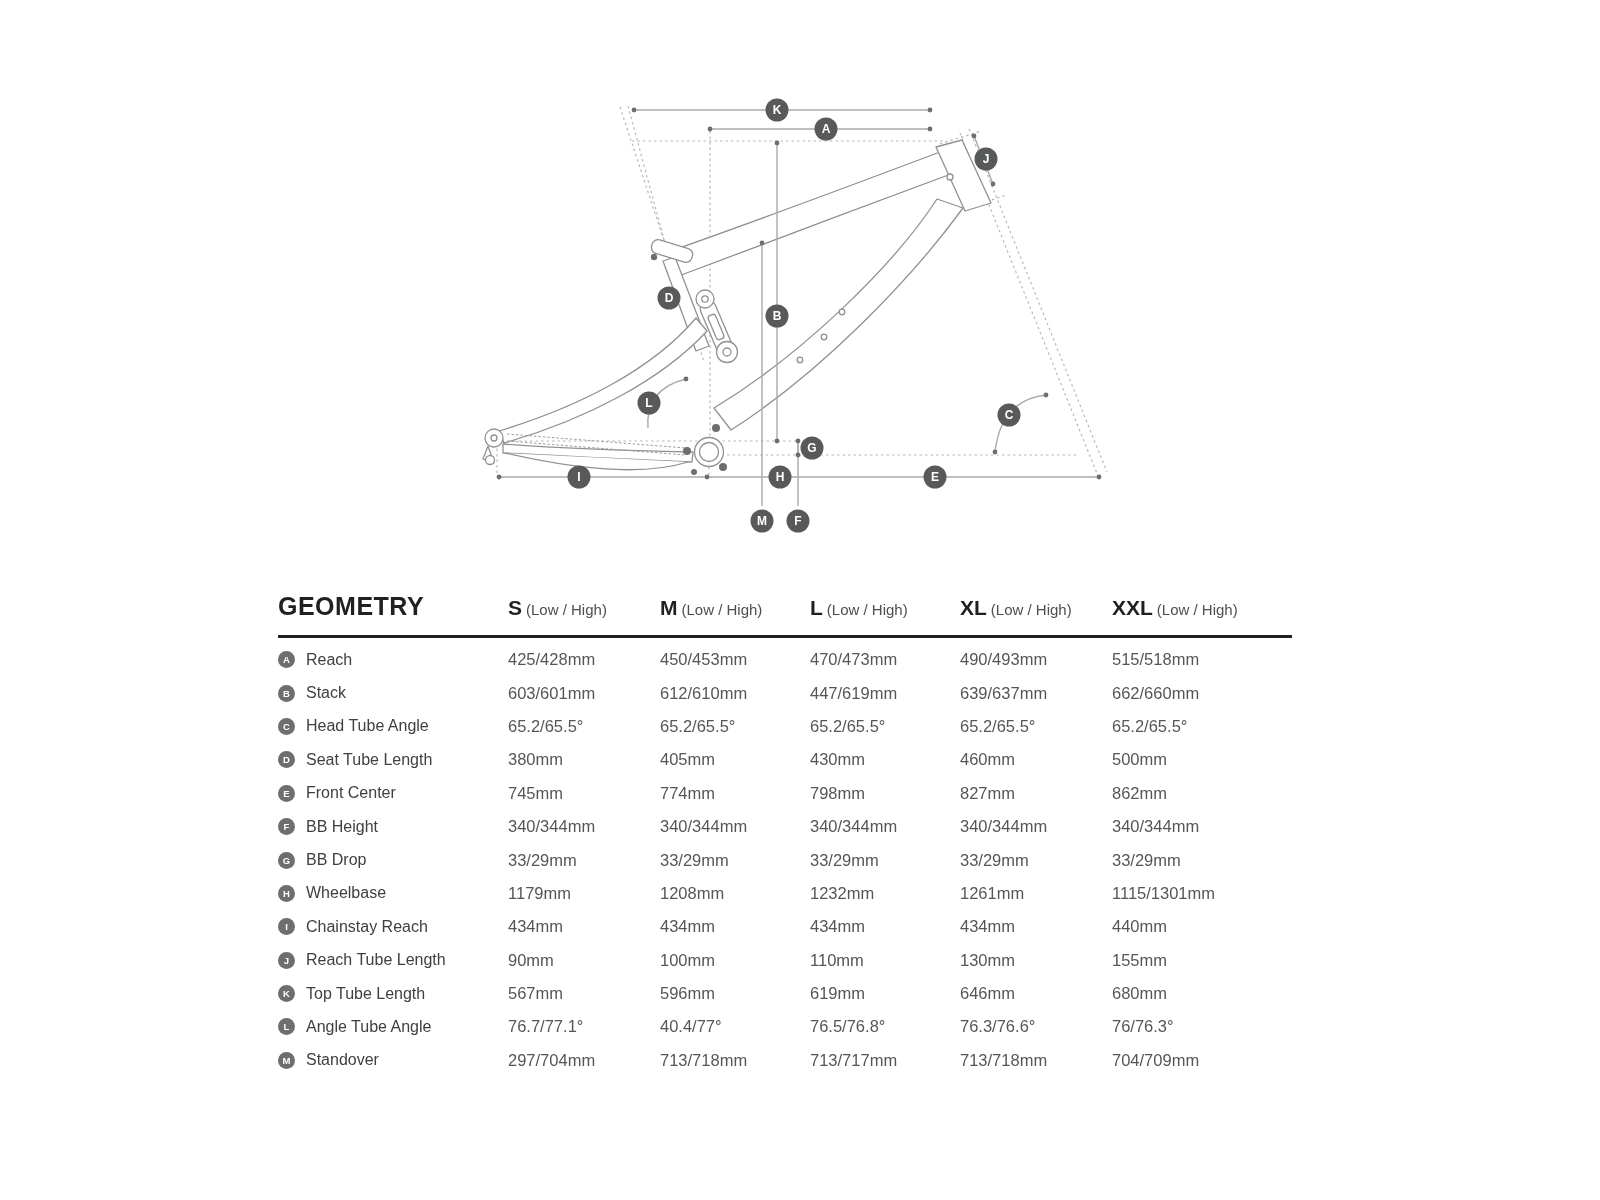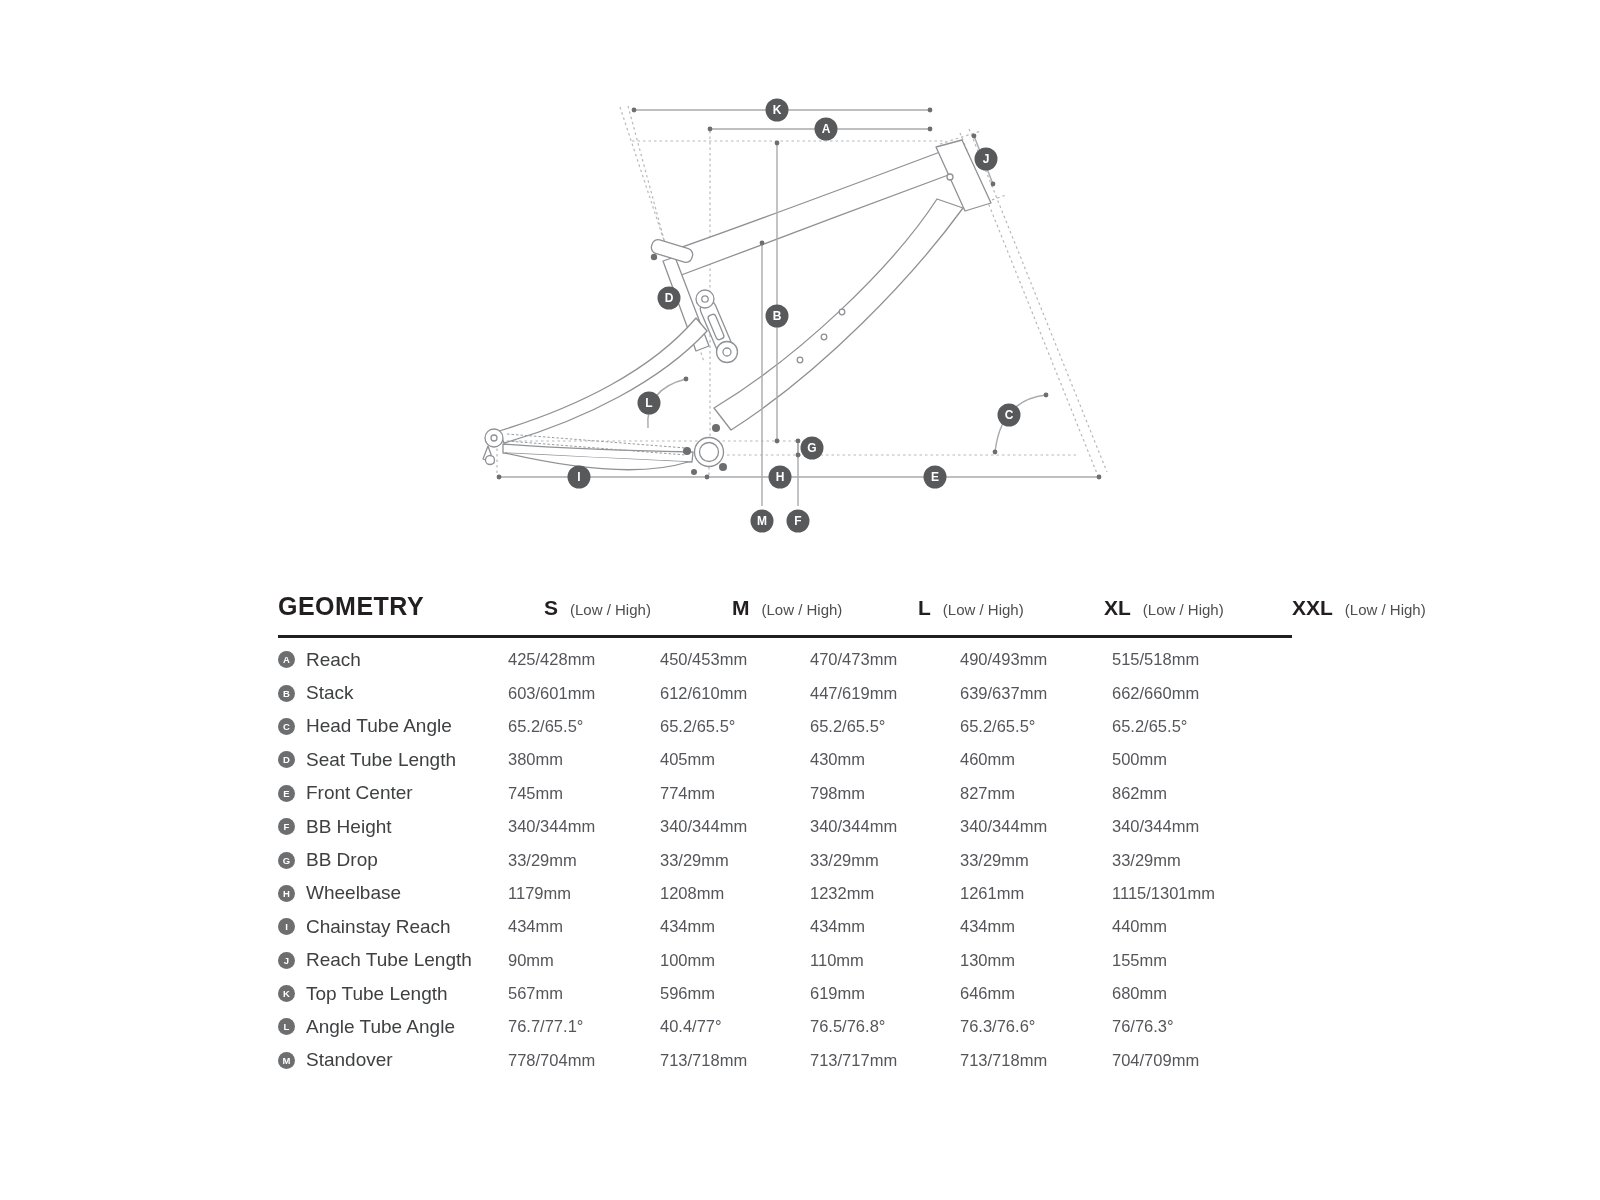--- a/index.html
+++ b/index.html
@@ -9,32 +9,32 @@
   
   .diagram{position:absolute;left:0;top:0;width:1600px;height:570px;}
   .diagram svg{position:absolute;left:440px;top:80px;}
   .badge{position:absolute;width:23px;height:23px;border-radius:50%;background:#58595b;
          color:#fff;font-size:12px;font-weight:bold;line-height:23px;text-align:center;
          transform:translate(-50%,-50%);}
 
   
   .geo-table{position:absolute;left:278px;top:592px;width:1014px;}
   .geo-header{display:grid;grid-template-columns:230px 152px 150px 150px 152px 180px;
-              align-items:baseline;padding-bottom:14px;gap:36px;}
+              align-items:baseline;padding-bottom:14px;}
   .geo-title{font-size:25px;font-weight:800;color:#231f20;letter-spacing:.5px;}
   .size-letter{font-size:21px;font-weight:700;color:#231f20;}
-  .size-suffix{font-size:15px;font-weight:400;color:#4d4e50;margin-left:12px;}
+  .size-suffix{font-size:15px;font-weight:400;color:#4d4e50;margin-left:4px;}
   .rule{height:3px;background:#231f20;width:1014px;}
   .rows{padding-top:5px;}
   .trow{display:grid;grid-template-columns:230px 152px 150px 150px 152px 180px;
         height:33.4px;align-items:center;}
   .labelcell{display:flex;align-items:center;gap:11px;}
   .tbadge{flex:0 0 auto;width:17px;height:17px;border-radius:50%;background:#6d6e70;
           color:#fff;font-size:9.5px;font-weight:bold;line-height:17px;text-align:center;}
-  .tlabel{font-size:19px;color:#3f4042;}
+  .tlabel{font-size:16px;color:#3f4042;}
   .tval{font-size:16.5px;color:#55565a;}
 </style>
 </head>
 <body>
 
 <div class="page">
 
   <div class="diagram">
     <svg width="680" height="460" viewBox="440 80 680 460">
       <g fill="none" stroke="#b6b8bb" stroke-width="1.2" stroke-dasharray="2.5 3">
@@ -292,21 +292,21 @@
         <span class="tval">76.5/76.8°</span>
         <span class="tval">76.3/76.6°</span>
         <span class="tval">76/76.3°</span>
       </div>
 
       <div class="trow">
         <div class="labelcell">
             <span class="tbadge">M</span>
             <span class="tlabel">Standover</span>
           </div>
-        <span class="tval">778/704mm</span>
+        <span class="tval">297/704mm</span>
         <span class="tval">713/718mm</span>
         <span class="tval">713/717mm</span>
         <span class="tval">713/718mm</span>
         <span class="tval">704/709mm</span>
       </div>
 
     </div>
   </div>
 </div>
 

